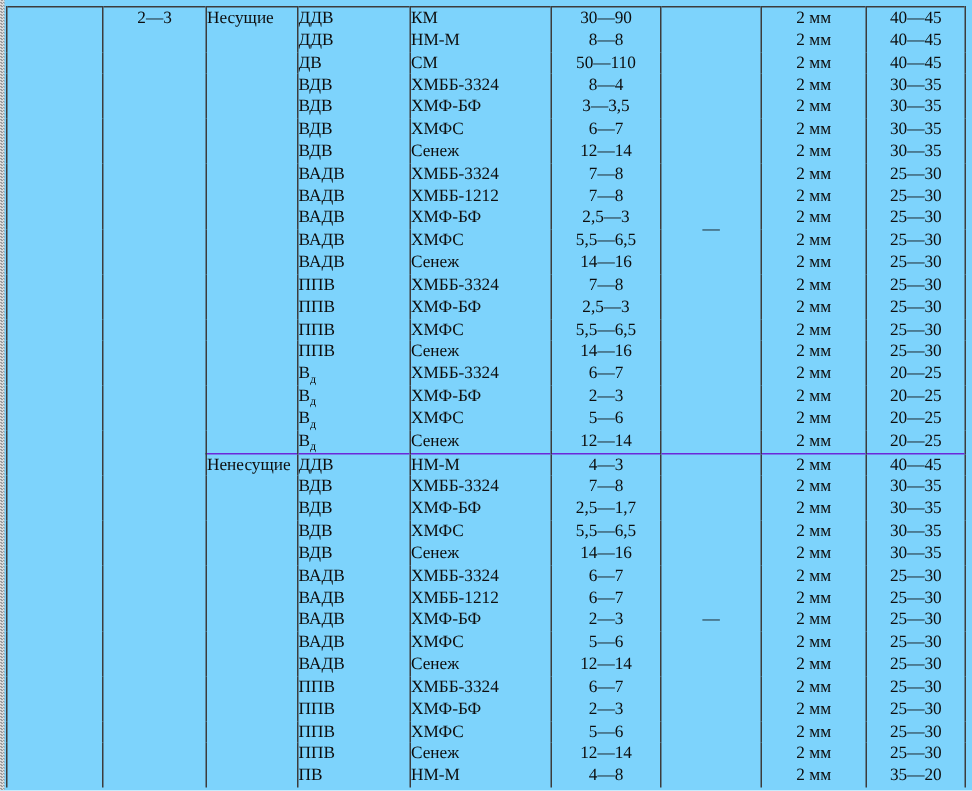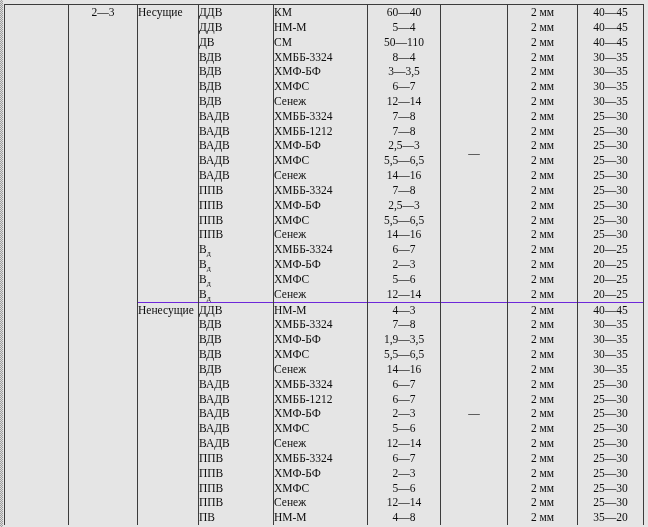--- a/index.html
+++ b/index.html
@@ -1,17 +1,17 @@
 <!DOCTYPE html>
 <html><head>
 <meta charset="utf-8">
 <style>
   html,body{margin:0;padding:0;background:#fff;}
   .page{
-    position:relative;width:648px;height:527px;background:#e5e5e5;overflow:hidden;
+    position:relative;width:648px;height:527px;background:#7dd3fc;overflow:hidden;
     font-family:"Liberation Serif","DejaVu Serif",serif;color:#0e0e0e;
   }
   .scan-edge{
     position:absolute;left:0;top:0;width:3px;height:527px;
     background:repeating-conic-gradient(#9e9e9e 0% 25%, #dcdcdc 0% 50%) 0 0/2px 2px;
   }
   table.doc{
     position:absolute;left:4px;top:4px;width:639px;
     border-collapse:collapse;table-layout:fixed;
     border-top:1px solid #3c3c3c;
@@ -47,29 +47,29 @@
         <col style="width:70px">
         <col style="width:66px">
     </colgroup>
     <tbody id="tbody">
         <tr>
           <td class="first vtop" rowspan="35"></td>
           <td class="ac vtop" rowspan="35">2—3</td>
           <td class="al vtop" rowspan="20">Несущие</td>
           <td class="al"><span>ДДВ</span></td>
           <td class="al t5">КМ</td>
-          <td class="ac">60—40</td>
+          <td class="ac">30—90</td>
           <td class="ac vmid" rowspan="20">—</td>
           <td class="ac">2 мм</td>
           <td class="ac">40—45</td>
         </tr>
         <tr>
           <td class="al"><span>ДДВ</span></td>
           <td class="al t5">НМ-М</td>
-          <td class="ac">5—4</td>
+          <td class="ac">8—8</td>
           <td class="ac">2 мм</td>
           <td class="ac">40—45</td>
         </tr>
         <tr>
           <td class="al"><span>ДВ</span></td>
           <td class="al t5">СМ</td>
           <td class="ac">50—110</td>
           <td class="ac">2 мм</td>
           <td class="ac">40—45</td>
         </tr>
@@ -204,21 +204,21 @@
         <tr>
           <td class="al"><span>ВДВ</span></td>
           <td class="al t5">ХМББ-3324</td>
           <td class="ac">7—8</td>
           <td class="ac">2 мм</td>
           <td class="ac">30—35</td>
         </tr>
         <tr>
           <td class="al"><span>ВДВ</span></td>
           <td class="al t5">ХМФ-БФ</td>
-          <td class="ac">1,9—3,5</td>
+          <td class="ac">2,5—1,7</td>
           <td class="ac">2 мм</td>
           <td class="ac">30—35</td>
         </tr>
         <tr>
           <td class="al"><span>ВДВ</span></td>
           <td class="al t5">ХМФС</td>
           <td class="ac">5,5—6,5</td>
           <td class="ac">2 мм</td>
           <td class="ac">30—35</td>
         </tr>

